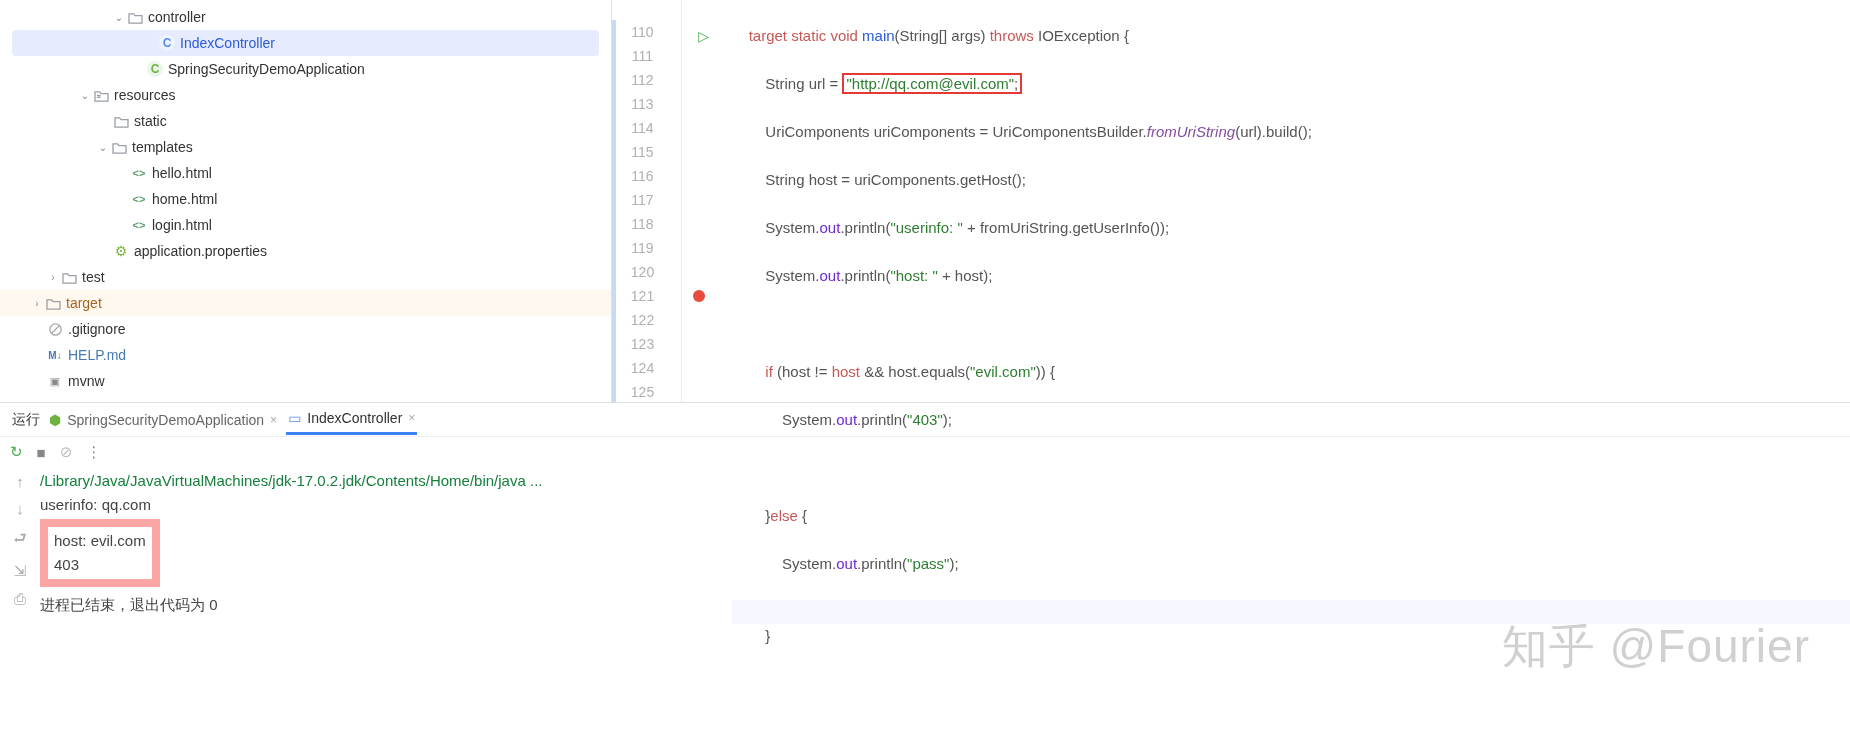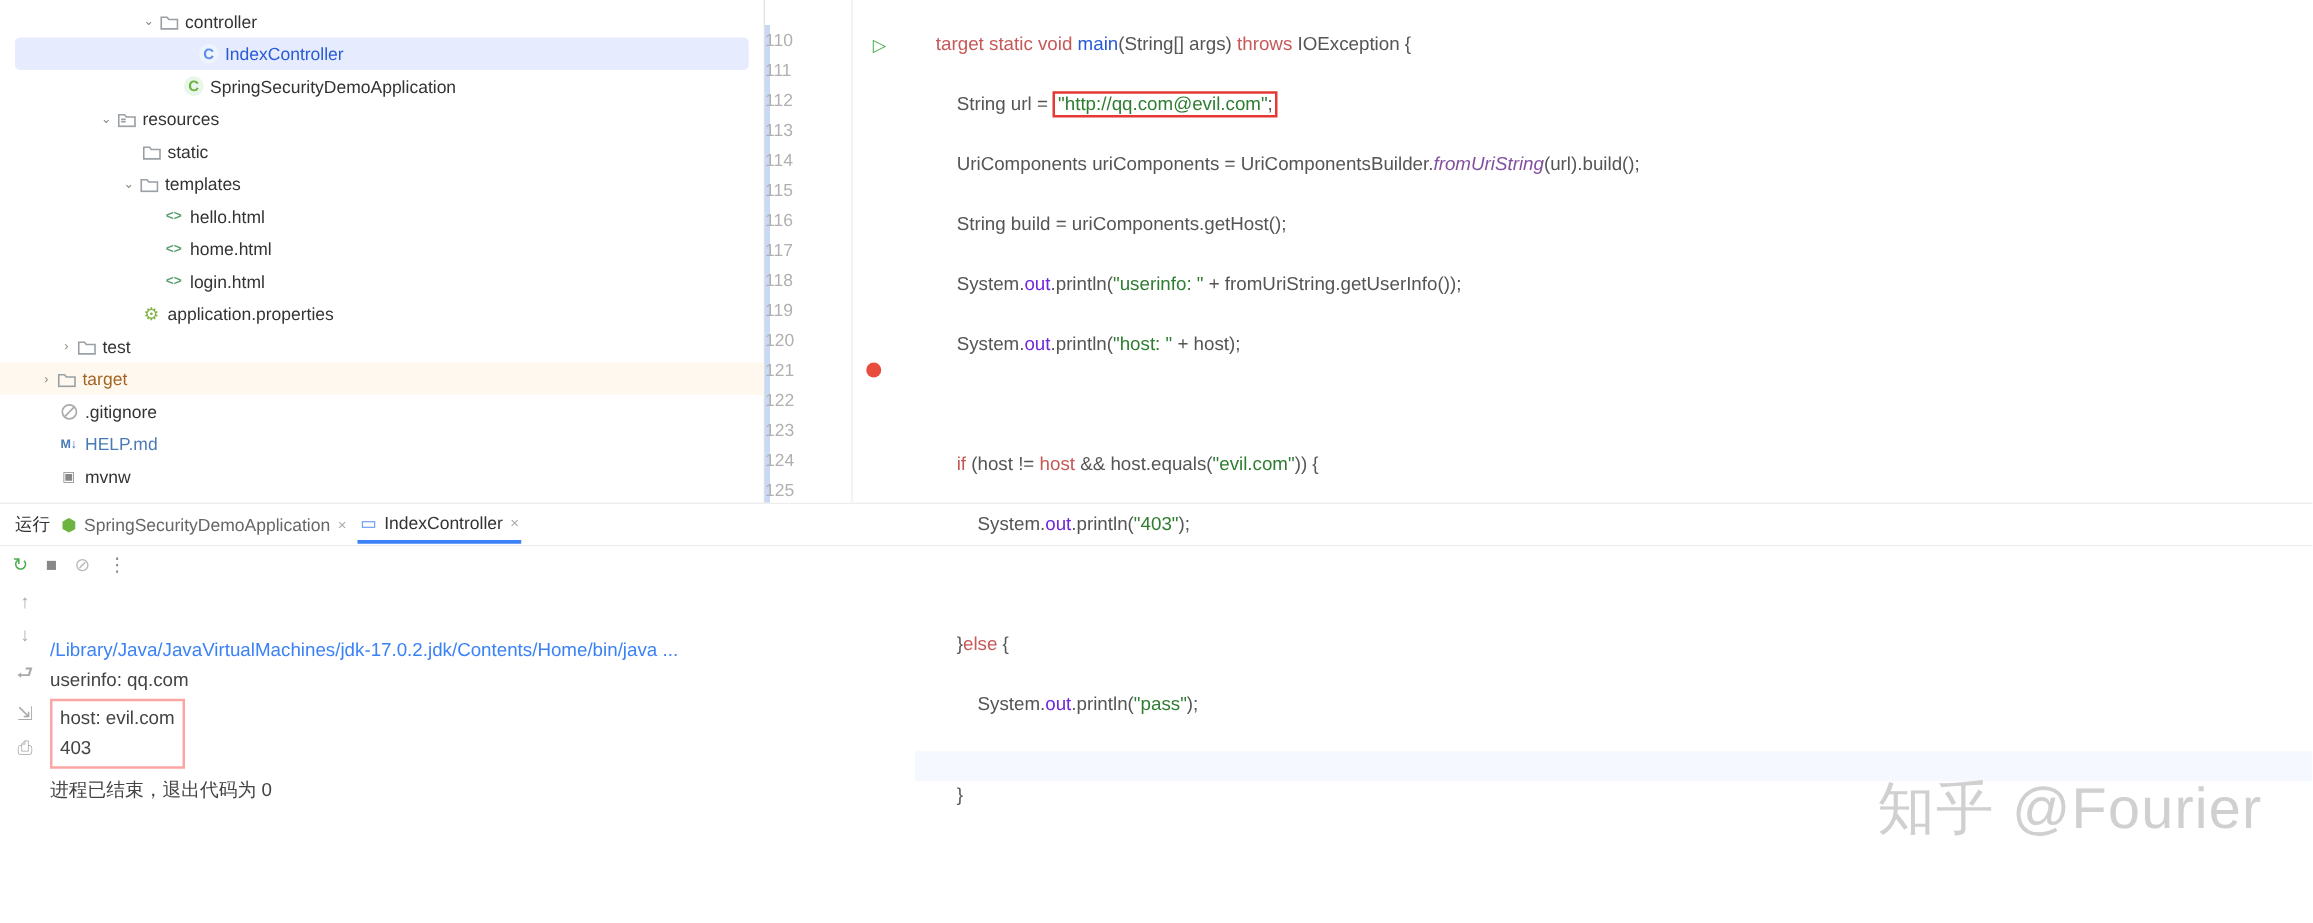--- a/index.html
+++ b/index.html
@@ -13,21 +13,21 @@
   .tree-row .lbl { padding-left:4px; color:#333; }
   .tree-row.selected .lbl { color:#2a5bd7; }
   .ic-class { color:#5b8def; font-weight:bold; font-size:12px; }
   .ic-class.circle { display:inline-block; width:16px; height:16px; border-radius:50%; background:#edf3ff; text-align:center; line-height:16px; }
   .ic-html { color:#5a9e6f; font-weight:bold; font-size:11px; }
   .ic-prop { color:#7cb342; }
   .ic-md { color:#4a7ab5; font-size:10px; font-weight:bold; }
   .ic-mvnw { color:#888; font-size:11px; }
   .ic-spring { color:#6db33f; }
   .code-area { flex:1; display:flex; background:#fff; }
-  .gutter { width:70px; background:#fff; text-align:left; padding-top:20px; color:#b0b0b0; font-family:Consolas,monospace; font-size:14px; line-height:24px; border-right:1px solid #eee; position:relative; }
+  .gutter { width:70px; background:#fff; text-align:center; padding-top:20px; color:#b0b0b0; font-family:Consolas,monospace; font-size:14px; line-height:24px; border-right:1px solid #eee; position:relative; }
   .gutter-bar { position:absolute; left:0; top:20px; bottom:0; width:4px; background:#c6d9f7; }
   .gutter .ln { padding-right:8px; height:24px; position:relative; }
   .gutter .run { position:absolute; right:-28px; top:4px; color:#4caf50; font-size:14px; }
   .gutter .bp { position:absolute; right:-24px; top:6px; width:12px; height:12px; border-radius:50%; background:#e74c3c; }
   .code { flex:1; padding-top:0; font-family:Consolas,monospace; font-size:15px; line-height:24px; white-space:pre; color:#555; padding-left:50px; position:relative; }
   .author-hint { color:#bbb; font-size:13px; padding-left:0; height:20px; line-height:20px; }
   .k { color:#c75858; }
   .kw { color:#2a5bd7; }
   .str { color:#2e7d32; }
   .mtd { color:#8250a0; font-style:italic; }
@@ -38,22 +38,22 @@
   .run-tabs { height:34px; display:flex; align-items:center; padding:0 12px; background:#fff; gap:7px; border-bottom:1px solid #eee; font-size:14px; }
   .run-tabs .tab { display:flex; align-items:center; gap:6px; padding:6px 2px; color:#666; cursor:pointer; }
   .run-tabs .tab.active { border-bottom:3px solid #3b82f6; color:#333; }
   .run-tabs .close { color:#aaa; font-size:12px; cursor:pointer; }
   .run-toolbar { height:30px; display:flex; align-items:center; padding:0 10px; gap:14px; color:#888; }
   .run-toolbar span { cursor:pointer; font-size:15px; }
   .console { display:flex; }
   .console-gutter { width:40px; display:flex; flex-direction:column; align-items:center; gap:10px; padding-top:6px; color:#aaa; font-size:15px; }
   .console-gutter span { cursor:pointer; }
   .console-out { flex:1; font-family:Consolas,monospace; font-size:15px; line-height:24px; color:#444; padding-top:2px; position:relative; }
-  .console-out .cmd { color:#3b82f6;margin-top:40px; }
-  .console-box { border:2px solid #fca5a5; display:inline-block; padding:2px 6px; margin-top:2px; }
+  .console-out .cmd { color:#15803d; }
+  .console-box { border:8px solid #fca5a5; display:inline-block; padding:2px 6px; margin-top:2px; }
   .watermark { position:absolute; right:40px; bottom:60px; font-size:46px; color:#d0d0d0; font-weight:300; letter-spacing:1px; font-family:"PingFang SC","Microsoft YaHei",sans-serif; pointer-events:none; }
   svg.folder { width:15px; height:13px; }
   svg.folder path { fill:none; stroke:#9aa0a6; stroke-width:1.4; }
   svg.gitignore circle { fill:none; stroke:#aaa; stroke-width:1.4; }
   svg.gitignore line { stroke:#aaa; stroke-width:1.4; }
 </style>
 </head>
 <body>
 
 <div class="top">
@@ -179,21 +179,21 @@
       <div class="ln"><span>121</span><span class="bp"></span></div>
       <div class="ln">122</div>
       <div class="ln">123</div>
       <div class="ln">124</div>
       <div class="ln">125</div>
     </div>
     <div class="code">
 <div><span>    </span><span class="k">target</span><span> </span><span class="k">static</span><span> </span><span class="k">void</span><span> </span><span class="kw">main</span><span>(String[] args) </span><span class="k">throws</span><span> </span><span>IOException</span><span> {</span></div>
 <div><span>        </span><span>String url = </span><span class="highlight-box"><span class="str">"http://qq.com@evil.com"</span><span>;</span></span></div>
 <div><span>        </span><span>UriComponents uriComponents = UriComponentsBuilder.</span><span class="mtd">fromUriString</span><span>(url).build();</span></div>
-<div><span>        </span><span>String build = uriComponents.getHost();</span></div>
+<div><span>        </span><span>String host = uriComponents.getHost();</span></div>
 <div><span>        </span><span>System.</span><span class="fld">out</span><span>.println(</span><span class="str">"userinfo: "</span><span> + fromUriString.getUserInfo());</span></div>
 <div><span>        </span><span>System.</span><span class="fld">out</span><span>.println(</span><span class="str">"host: "</span><span> + host);</span></div>
 <div> </div>
 <div><span>        </span><span class="k">if</span><span> (host != </span><span class="k">host</span><span> &amp;&amp; host.equals(</span><span class="str">"evil.com"</span><span>)) {</span></div>
 <div><span>            </span><span>System.</span><span class="fld">out</span><span>.println(</span><span class="str">"403"</span><span>);</span></div>
 <div> </div>
 <div><span>        }</span><span class="k">else</span><span> {</span></div>
 <div><span>            </span><span>System.</span><span class="fld">out</span><span>.println(</span><span class="str">"pass"</span><span>);</span></div>
 <div class="caret-line"> </div>
 <div><span>        }</span></div>

